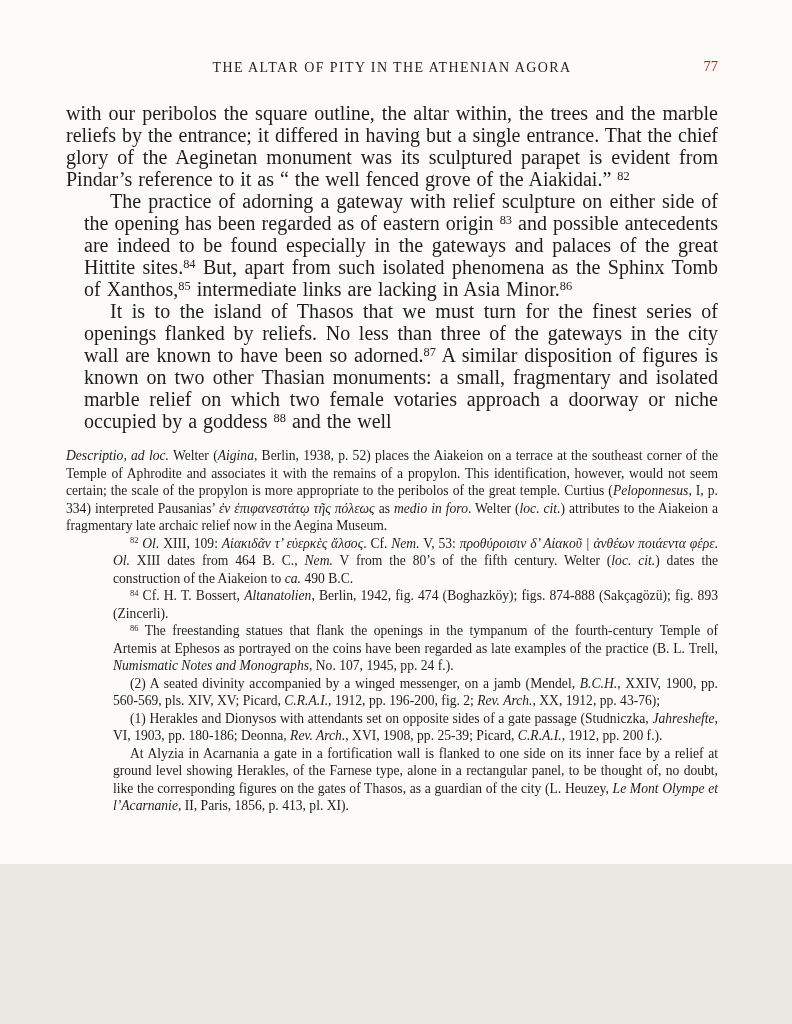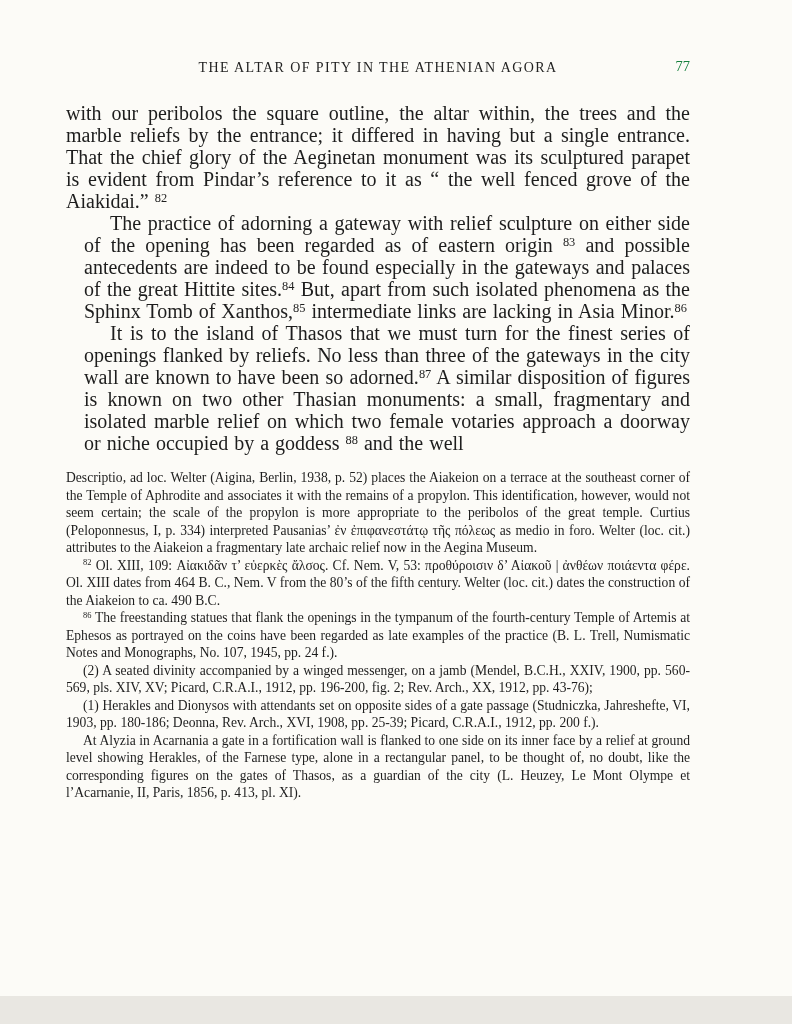--- a/index.html
+++ b/index.html
@@ -1,61 +1,61 @@
 <!DOCTYPE html>
 <html><head>
 <meta charset="utf-8">
 <style>
   * { margin: 0; padding: 0; box-sizing: border-box; }
   html, body { background: #e9e7e2; }
   .page {
     position: relative;
     width: 792px;
-    height: 996px;
+    height: 864px;
     margin: 0 auto;
     background: #fcfbf7;
     color: #1d1d1d;
     font-family: "Liberation Serif", "DejaVu Serif", serif;
-    padding: 58px 102px 0 66px;
+    padding: 58px 74px 0 66px;
     overflow: hidden;
   }
   .page-header {
     position: relative;
     text-align: center;
     height: 20px;
     margin-bottom: 24px;
   }
   .header-title {
     display: inline-block;
     font-size: 14px;
     letter-spacing: 1.4px;
     color: #222;
   }
   .header-page-number {
     position: absolute;
     right: 0;
     top: 0;
     font-size: 14.5px;
-    color: #15803d;
+    color: #b91c1c;
   }
   .body-text .para {
     font-size: 20px;
     line-height: 22px;
     text-align: justify;
     word-spacing: 1px;
   }
   .body-text .para.indent { text-indent: 26px; margin-left: 18px; }
   .footnotes { margin-top: 15px; }
   .footnotes .para {
     font-size: 13.6px;
     line-height: 17.5px;
     text-align: justify;
   }
-  .footnotes .para.indent { text-indent: 17px; }
-  .it { }
+  .footnotes .para.indent { text-indent: 17px; margin-left: 47px; }
+  .it { font-style: italic; }
   sup {
     font-size: 62%;
     line-height: 0;
     vertical-align: baseline;
     position: relative;
     top: -0.48em;
   }
 </style>
 </head>
 <body>
@@ -68,18 +68,19 @@
 
   <main class="body-text">
       <p class="para"><span>with our peribolos the square outline, the altar within, the trees and the marble reliefs by the entrance; it differed in having but a single entrance.  That the chief glory of the Aeginetan monument was its sculptured parapet is evident from Pindar’s reference to it as “ the well fenced grove of the Aiakidai.” </span><sup>82</sup></p>
       <p class="para indent"><span>The practice of adorning a gateway with relief sculpture on either side of the opening has been regarded as of eastern origin </span><sup>83</sup><span> and possible antecedents are indeed to be found especially in the gateways and palaces of the great Hittite sites.</span><sup>84</sup><span>  But, apart from such isolated phenomena as the Sphinx Tomb of Xanthos,</span><sup>85</sup><span> intermediate links are lacking in Asia Minor.</span><sup>86</sup></p>
       <p class="para indent"><span>It is to the island of Thasos that we must turn for the finest series of openings flanked by reliefs.  No less than three of the gateways in the city wall are known to have been so adorned.</span><sup>87</sup><span>  A similar disposition of figures is known on two other Thasian monuments: a small, fragmentary and isolated marble relief on which two female votaries approach a doorway or niche occupied by a goddess </span><sup>88</sup><span> and the well</span></p>
     </main>
 
   <section class="footnotes">
       <p class="para"><span class="it">Descriptio, ad loc.</span><span>  Welter (</span><span class="it">Aigina</span><span>, Berlin, 1938, p. 52) places the Aiakeion on a terrace at the southeast corner of the Temple of Aphrodite and associates it with the remains of a propylon.  This identification, however, would not seem certain; the scale of the propylon is more appropriate to the peribolos of the great temple.  Curtius (</span><span class="it">Peloponnesus</span><span>, I, p. 334) interpreted Pausanias’ </span><span class="it">ἐν ἐπιφανεστάτῳ τῆς πόλεως</span><span> as </span><span class="it">medio in foro</span><span>.  Welter (</span><span class="it">loc. cit.</span><span>) attributes to the Aiakeion a fragmentary late archaic relief now in the Aegina Museum.</span></p>
       <p class="para indent"><sup>82</sup><span> </span><span class="it">Ol.</span><span> XIII, 109:  </span><span class="it">Αἰακιδᾶν τ’ εὐερκὲς ἄλσος</span><span>.  Cf. </span><span class="it">Nem.</span><span> V, 53: </span><span class="it">προθύροισιν δ’ Αἰακοῦ | ἀνθέων ποιάεντα φέρε</span><span>.  </span><span class="it">Ol.</span><span> XIII dates from 464 B. C., </span><span class="it">Nem.</span><span> V from the 80’s of the fifth century.  Welter (</span><span class="it">loc. cit.</span><span>) dates the construction of the Aiakeion to </span><span class="it">ca.</span><span> 490 B.C.</span></p>
+      <p class="para indent"><sup>84</sup><span> Cf. H. T. Bossert, </span><span class="it">Altanatolien</span><span>, Berlin, 1942, fig. 474 (Boghazköy); figs. 874-888 (Sakçagözü); fig. 893 (Zincerli).</span></p>
       <p class="para indent"><sup>86</sup><span> The freestanding statues that flank the openings in the tympanum of the fourth-century Temple of Artemis at Ephesos as portrayed on the coins have been regarded as late examples of the practice (B. L. Trell, </span><span class="it">Numismatic Notes and Monographs</span><span>, No. 107, 1945, pp. 24 f.).</span></p>
       <p class="para indent"><span>(2) A seated divinity accompanied by a winged messenger, on a jamb (Mendel, </span><span class="it">B.C.H.</span><span>, XXIV, 1900, pp. 560-569, pls. XIV, XV; Picard, </span><span class="it">C.R.A.I.</span><span>, 1912, pp. 196-200, fig. 2; </span><span class="it">Rev. Arch.</span><span>, XX, 1912, pp. 43-76);</span></p>
       <p class="para indent"><span>(1) Herakles and Dionysos with attendants set on opposite sides of a gate passage (Studniczka, </span><span class="it">Jahreshefte</span><span>, VI, 1903, pp. 180-186; Deonna, </span><span class="it">Rev. Arch.</span><span>, XVI, 1908, pp. 25-39; Picard, </span><span class="it">C.R.A.I.</span><span>, 1912, pp. 200 f.).</span></p>
       <p class="para indent"><span>At Alyzia in Acarnania a gate in a fortification wall is flanked to one side on its inner face by a relief at ground level showing Herakles, of the Farnese type, alone in a rectangular panel, to be thought of, no doubt, like the corresponding figures on the gates of Thasos, as a guardian of the city (L. Heuzey, </span><span class="it">Le Mont Olympe et l’Acarnanie</span><span>, II, Paris, 1856, p. 413, pl. XI).</span></p>
     </section>
 </div>
 
 </body></html>

